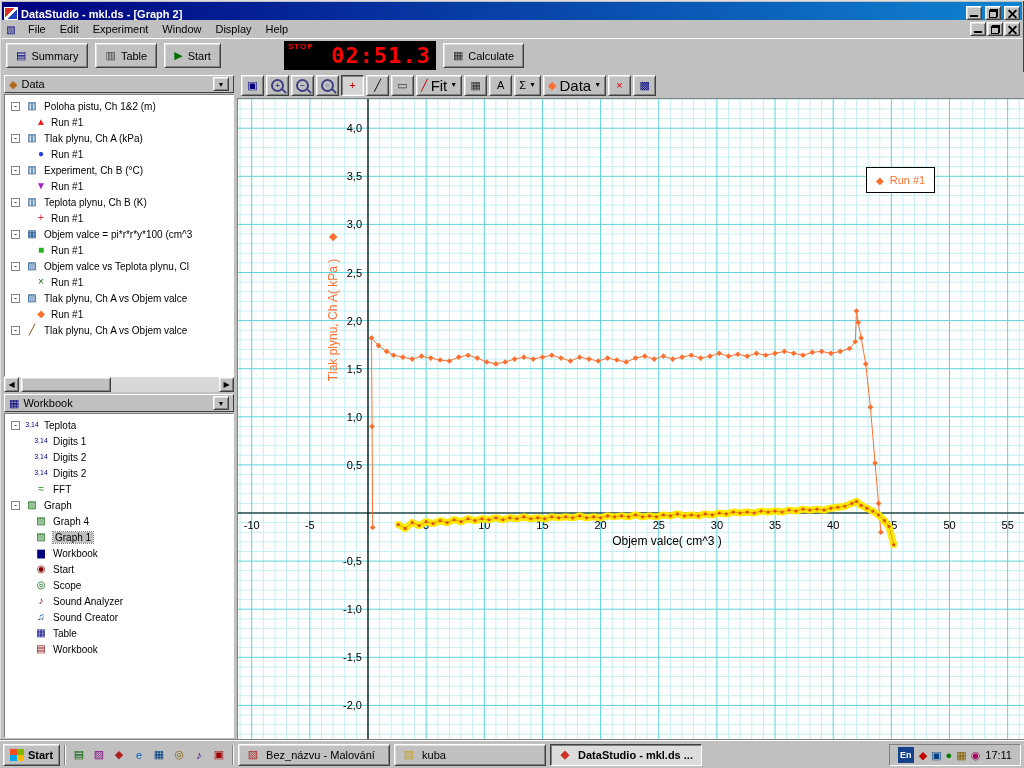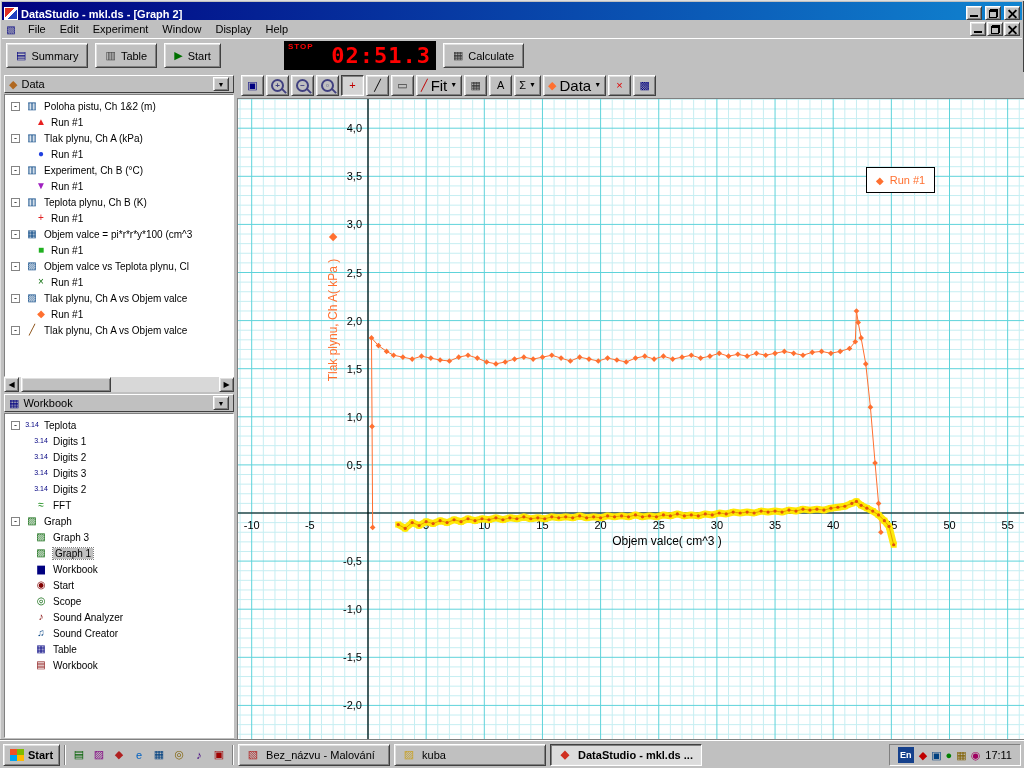--- a/index.html
+++ b/index.html
@@ -273,38 +273,34 @@
       <div class="trow child">
         <span class="t-icon" style="color: rgb(0, 0, 128); font-size: 7px;">3.14</span>
         <span class="tlabel">Digits 1</span>
       </div>
       <div class="trow child">
         <span class="t-icon" style="color: rgb(0, 0, 128); font-size: 7px;">3.14</span>
         <span class="tlabel">Digits 2</span>
       </div>
       <div class="trow child">
         <span class="t-icon" style="color: rgb(0, 0, 128); font-size: 7px;">3.14</span>
-        <span class="tlabel">Digits 3</span>
-      </div>
-      <div class="trow child">
-        <span class="t-icon" style="color: rgb(0, 0, 128); font-size: 7px;">3.14</span>
         <span class="tlabel">Digits 2</span>
       </div>
       <div class="trow leaf">
         <span class="t-icon" style="color: rgb(0, 128, 0);">≈</span>
         <span class="tlabel">FFT</span>
       </div>
       <div class="trow">
         <span class="expand">-</span>
         <span class="t-icon" style="color: rgb(0, 96, 0);">▨</span>
         <span class="tlabel">Graph</span>
       </div>
       <div class="trow child">
         <span class="t-icon" style="color: rgb(0, 96, 0);">▨</span>
-        <span class="tlabel">Graph 3</span>
+        <span class="tlabel">Graph 4</span>
       </div>
       <div class="trow child">
         <span class="t-icon" style="color: rgb(0, 96, 0);">▨</span>
         <span class="tlabel sel">Graph 1</span>
       </div>
       <div class="trow leaf">
         <span class="t-icon" style="color: rgb(0, 0, 128);">▆</span>
         <span class="tlabel">Workbook</span>
       </div>
       <div class="trow leaf">

